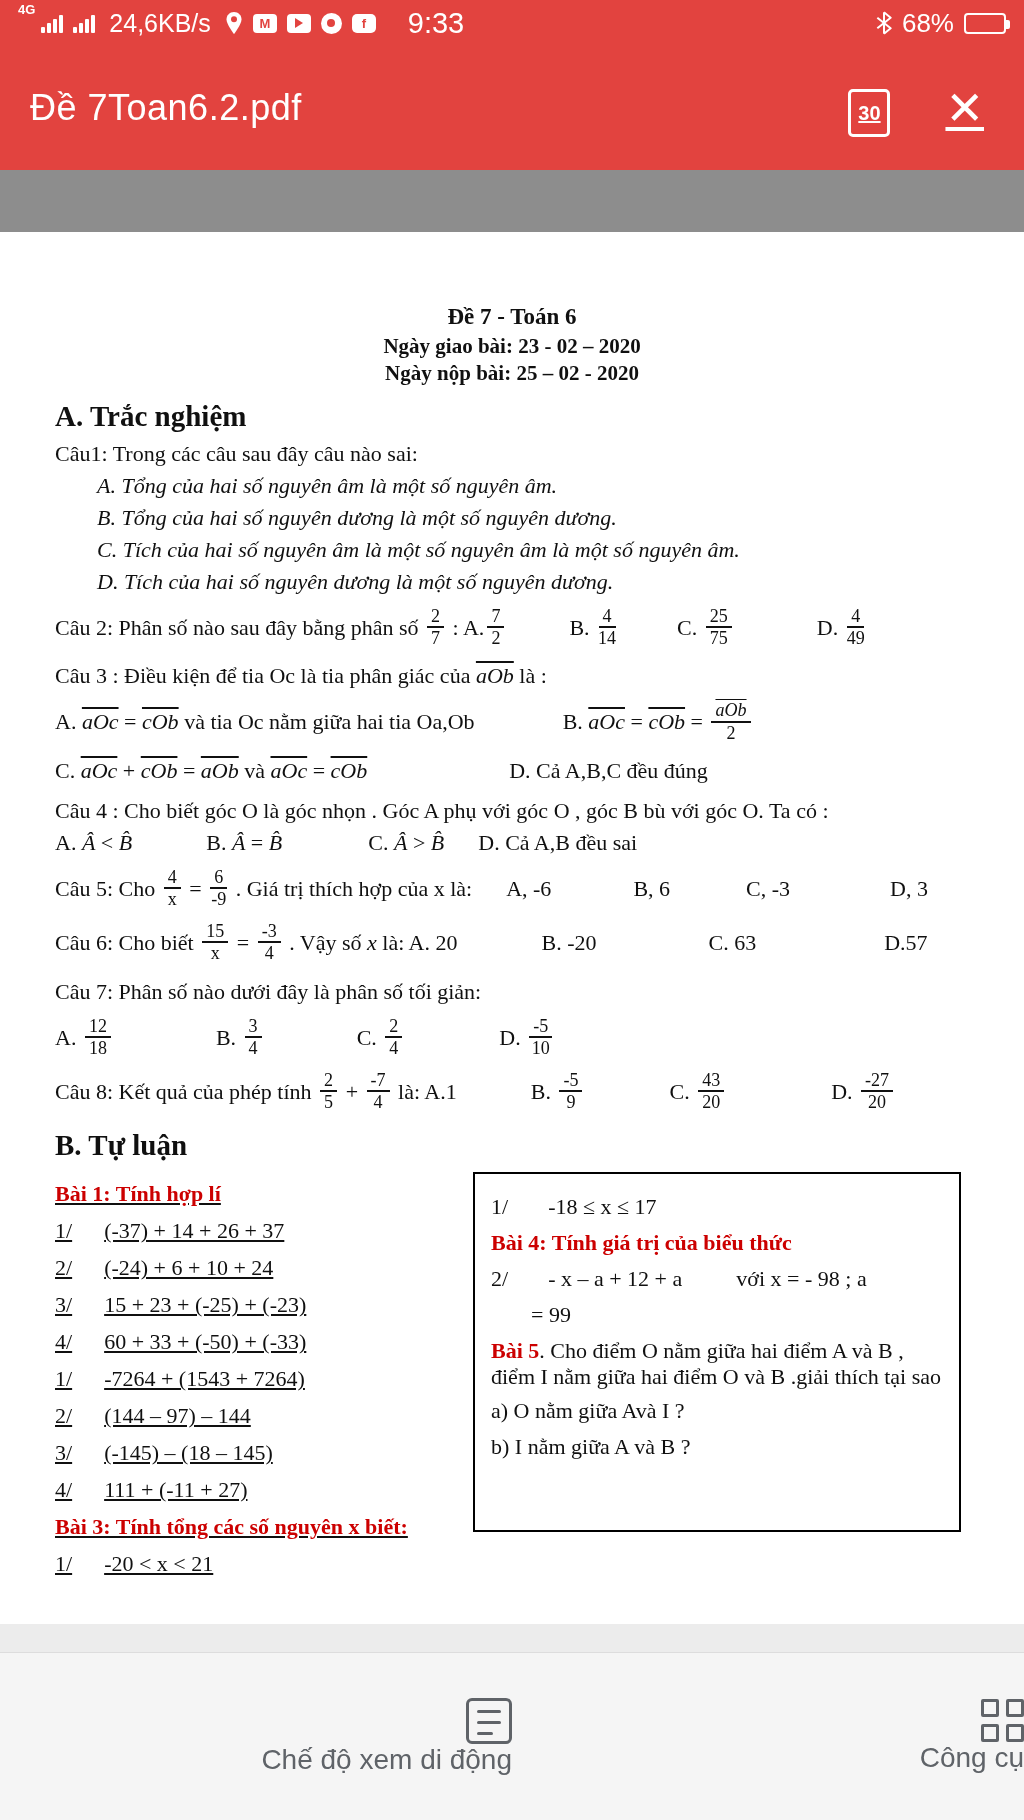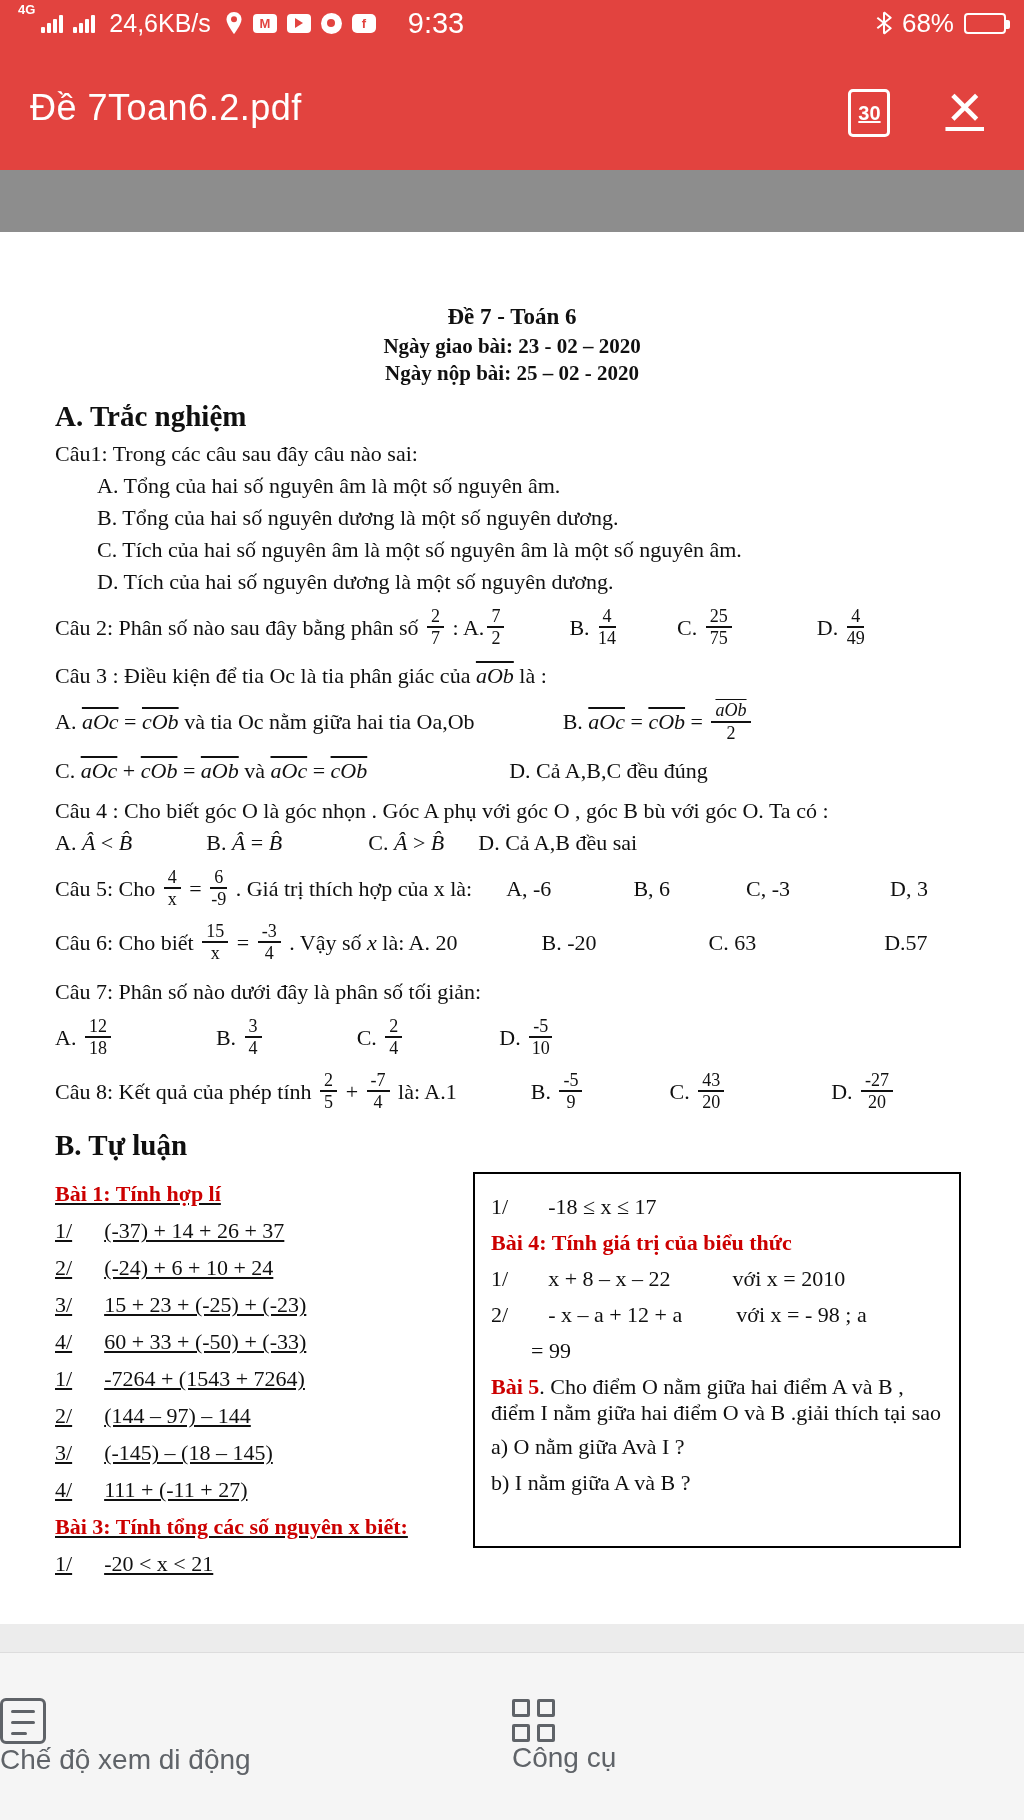--- a/index.html
+++ b/index.html
@@ -42,40 +42,40 @@
   .gray-strip { position:absolute; top:170px; left:0; width:100%; height:62px; background:#8d8d8d; }
   .doc-page { position:absolute; top:232px; left:0; width:100%; min-height:1158px; background:#fff;
     padding:72px 55px 36px 55px; font-family:"Liberation Serif", serif; font-size:22px; color:#101010; }
 
   .doc-center { text-align:center; font-weight:bold; }
   .doc-title { font-size:23px; margin-bottom:4px; }
   .doc-date { font-size:21px; margin-bottom:2px; }
   .sec-head { font-size:29px; font-weight:bold; margin:14px 0 8px 0; }
 
   .line { margin:4px 0; min-height:28px; }
-  .line.opt { padding-left:42px; }
+  .line.opt { padding-left:42px;font-style:italic; }
   .line.tall { margin:12px 0; }
   .red { color:#cc0000; font-weight:bold; }
   .it { font-style:italic; }
   .ov { font-style:italic; text-decoration:overline; }
   .fr { display:inline-flex; flex-direction:column; align-items:center; vertical-align:middle;
         line-height:1.12; font-size:0.82em; margin:0 3px; transform:translateY(-3px); }
   .fr .n { border-bottom:2px solid #111; padding:0 4px; }
   .fr .n.ovn { text-decoration:overline; font-style:italic; }
 
   .two-col { display:flex; align-items:flex-start; gap:18px; margin-top:10px; }
   .col-left { width:400px;text-decoration:underline; }
   .col-left .line { margin:9px 0; }
   .col-right { flex:1; border:2px solid #000; padding:12px 16px 40px 16px; margin-right:8px; min-height:360px; }
   .col-right .line { margin:8px 0; }
 
   
   .footer { position:absolute; bottom:0; left:0; width:100%; height:168px; background:#f5f5f5;
     border-top:1px solid #ddd; display:flex; }
-  .tab { flex:1; display:flex; flex-direction:column; align-items:flex-start; justify-content:center; 
+  .tab { flex:1; display:flex; flex-direction:column; align-items:flex-end; justify-content:center; 
     color:#5f6368; cursor:pointer; }
   .tab-label { font-size:28px; color:#5f6368; }
   .ic-doc { width:46px; height:46px; border:3px solid #5f6368; border-radius:6px; position:relative; }
   .ic-doc i { position:absolute; left:8px; right:8px; height:3px; background:#5f6368; border-radius:2px; }
   .ic-doc i:nth-child(1){top:9px;} .ic-doc i:nth-child(2){top:20px;} .ic-doc i:nth-child(3){top:31px; right:16px;}
   .ic-grid { display:grid; grid-template-columns:18px 18px; grid-template-rows:18px 18px; gap:7px; }
   .ic-grid b { border:3px solid #5f6368; border-radius:2px; }
 </style>
 </head>
 <body>
@@ -228,21 +228,20 @@
           <div class="line"><span class="">1/</span><span style="display: inline-block; width: 32px;"></span><span class="">-7264 + (1543 + 7264)</span></div>
           <div class="line"><span class="">2/</span><span style="display: inline-block; width: 32px;"></span><span class="">(144 – 97) – 144</span></div>
           <div class="line"><span class="">3/</span><span style="display: inline-block; width: 32px;"></span><span class="">(-145) – (18 – 145)</span></div>
           <div class="line"><span class="">4/</span><span style="display: inline-block; width: 32px;"></span><span class="">111 + (-11 + 27)</span></div>
           <div class="line"><span class="red">Bài 3: Tính tổng các số nguyên x biết:</span></div>
           <div class="line"><span class="">1/</span><span style="display: inline-block; width: 32px;"></span><span class="">-20 &lt; x &lt; 21</span></div>
         </div>
       <div class="col-right" id="tl-right">
           <div class="line"><span class="">1/</span><span style="display: inline-block; width: 40px;"></span><span class="">-18 ≤ x ≤ 17</span></div>
           <div class="line"><span class="red">Bài 4: Tính giá trị của biểu thức</span></div>
-          <div class="line"><span class="">1/</span><span style="display: inline-block; width: 40px;"></span><span class="">x + 8 – x – 22</span><span style="display: inline-block; width: 62px;"></span><span class="">với  x = 2010</span></div>
           <div class="line"><span class="">2/</span><span style="display: inline-block; width: 40px;"></span><span class="">- x – a + 12 + a</span><span style="display: inline-block; width: 54px;"></span><span class="">với  x = - 98  ;  a</span></div>
           <div class="line"><span style="display: inline-block; width: 40px;"></span><span class="">= 99</span></div>
           <div class="line wrap"><span class="red">Bài 5</span><span class="">. Cho điểm O nằm giữa hai điểm A và B , điểm I nằm giữa hai điểm O và B .giải thích tại sao</span></div>
           <div class="line"><span class="">a) O nằm giữa Avà I ?</span></div>
           <div class="line"><span class="">b) I nằm giữa A và B ?</span></div>
         </div>
     </div>
   </div>
 
   <div class="footer">

